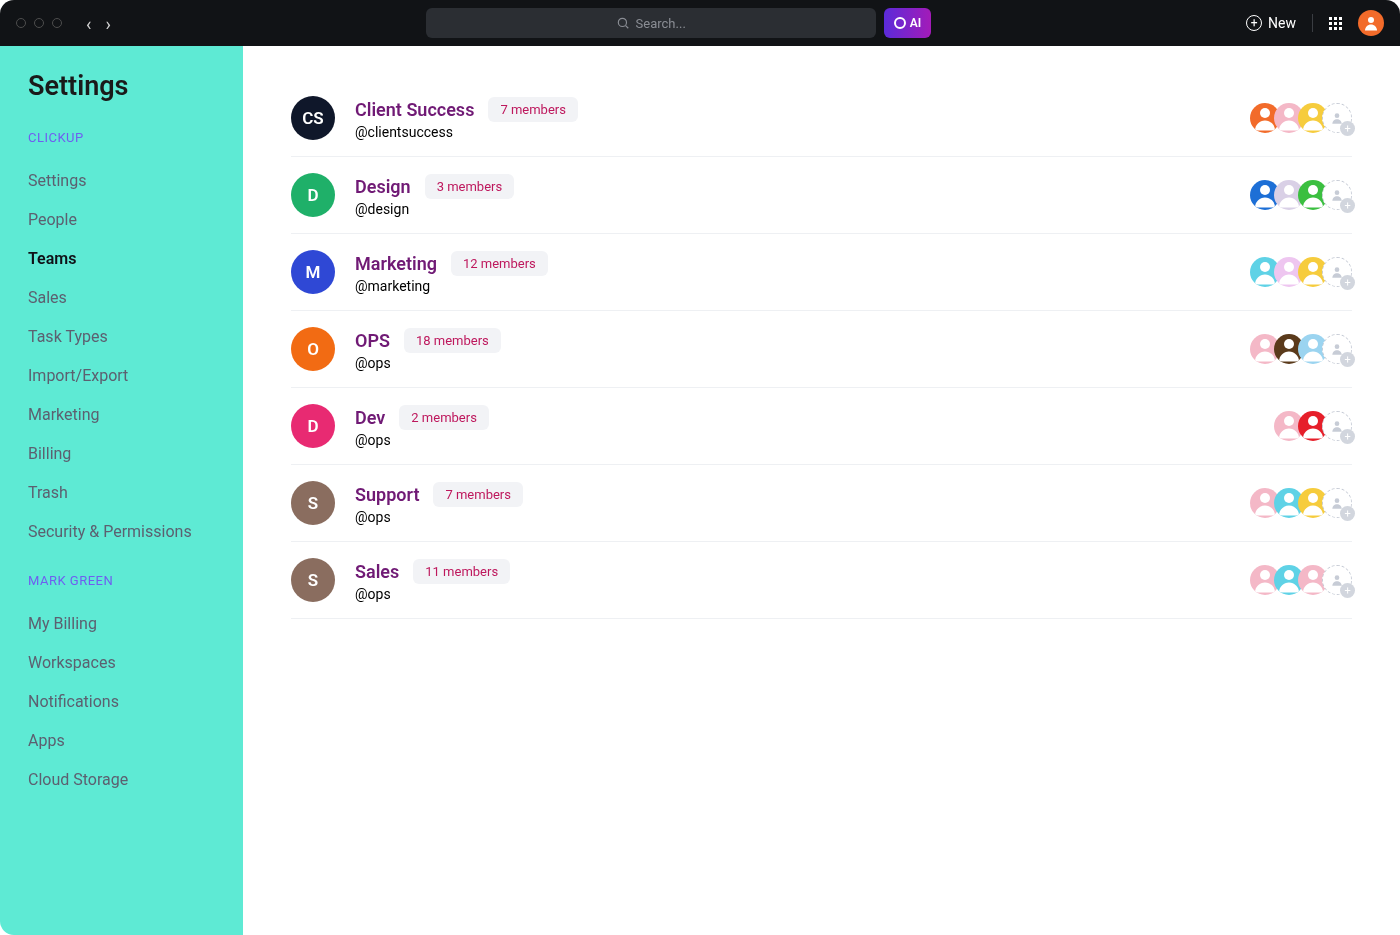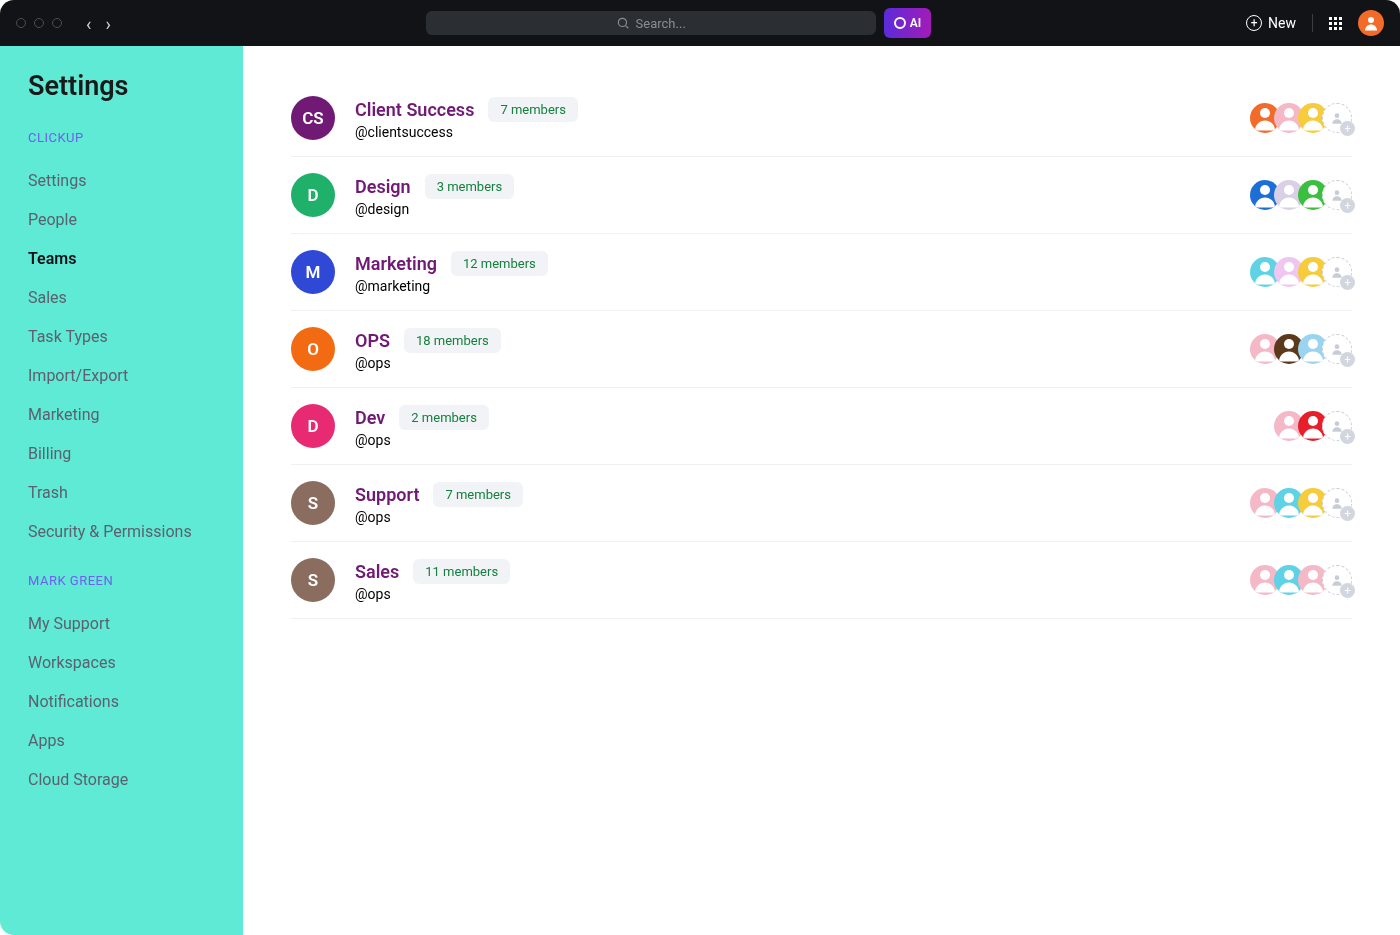--- a/index.html
+++ b/index.html
@@ -5,21 +5,21 @@
     * { box-sizing: border-box; margin: 0; padding: 0; }
     body { font-family: -apple-system, BlinkMacSystemFont, "Segoe UI", Roboto, Helvetica, Arial, sans-serif; overflow: hidden; height: 935px; width: 1400px; }
     .app { display:flex; flex-direction:column; height:935px; width:1400px; border-radius:14px; overflow:hidden; background:#fff; }
     
     .topbar { height:46px; background:#111316; display:flex; align-items:center; padding:0 16px; gap:12px; color:#fff; flex-shrink:0; }
     .traffic { display:flex; gap:8px; margin-right:12px; }
     .tlight { width:10px; height:10px; border-radius:50%; border:1px solid #4d4d4d; }
     .nav-arrows { display:flex; gap:14px; color:#d0d0d0; font-size:18px; }
     .nav-arrows span { cursor:pointer; }
     .topbar-center { flex:1; display:flex; justify-content:center; align-items:center; gap:8px; }
-    .search-box { width:450px; height:24px; background:#2b2e33; border-radius:6px; display:flex; align-items:center; justify-content:center; gap:6px; color:#8a8d94; font-size:13px; }
+    .search-box { width:450px; height:30px; background:#2b2e33; border-radius:6px; display:flex; align-items:center; justify-content:center; gap:6px; color:#8a8d94; font-size:13px; }
     .ai-pill { height:30px; padding:0 10px; border-radius:6px; background:linear-gradient(90deg,#5b2bd9,#a31bb8); display:flex; align-items:center; gap:4px; color:#fff; font-size:12px; font-weight:600; }
     .ai-dot { width:12px; height:12px; border:2px solid #fff; border-radius:50%; }
     .topbar-right { display:flex; align-items:center; gap:16px; color:#fff; }
     .new-btn { display:flex; align-items:center; gap:6px; font-size:14px; cursor:pointer; }
     .plus-circle { width:16px; height:16px; border:1.5px solid #fff; border-radius:50%; display:flex; align-items:center; justify-content:center; font-size:12px; line-height:1; }
     .divider-v { width:1px; height:18px; background:#3a3d42; }
     .grid-icon { display:grid; grid-template-columns:repeat(3,3px); grid-template-rows:repeat(3,3px); gap:2px; }
     .grid-icon span { width:3px; height:3px; background:#fff; }
     .avatar { width:26px; height:26px; border-radius:50%; display:flex; align-items:center; justify-content:center; font-size:11px; font-weight:600; color:#fff; }
     
@@ -31,21 +31,21 @@
     .sb-item.active { color:#0f1117; font-weight:600; }
     .sb-gap { height:22px; }
     
     .main { flex:1; overflow:auto; padding:44px 48px; }
     .team-row { display:flex; align-items:center; padding:16px 0; border-bottom:1px solid #eef0f3; }
     .team-row:first-child { padding-top:6px; }
     .team-avatar { width:44px; height:44px; border-radius:50%; display:flex; align-items:center; justify-content:center; color:#fff; font-size:17px; font-weight:600; flex-shrink:0; margin-right:20px; }
     .team-info { display:flex; flex-direction:column; gap:2px; }
     .team-name-row { display:flex; align-items:center; gap:14px; }
     .team-name { font-size:18px; font-weight:600; color:#701a75; }
-    .member-pill { background:#f2f3f6; color:#15803d; font-size:13px; padding:5px 12px; border-radius:6px; }
+    .member-pill { background:#f2f3f6; color:#be185d; font-size:13px; padding:5px 12px; border-radius:6px; }
     .team-handle { font-size:14px; color:#000000; }
     .spacer { flex:1; }
     .member-avatars { display:flex; align-items:center; }
     .mav { width:30px; height:30px; border-radius:50%; margin-left:-6px; border:none; display:flex; align-items:center; justify-content:center; overflow:hidden; }
     .mav:first-child { margin-left:0; }
     .mav-empty { width:30px; height:30px; border-radius:50%; margin-left:-6px; border:1px dashed #c7ccd6; background:#fff; display:flex; align-items:center; justify-content:center; color:#c7ccd6; position:relative; }
     .mav-empty svg.person { width:14px; height:14px; }
     .mav-plus-badge { position:absolute; right:-4px; bottom:-4px; width:15px; height:15px; border-radius:50%; background:#d2d6de; color:#fff; font-size:11px; line-height:15px; text-align:center; }
     .person-svg { width:18px; height:18px; }
   </style>
@@ -116,32 +116,32 @@
           <div class="sb-item">Task Types</div>
           <div class="sb-item">Import/Export</div>
           <div class="sb-item">Marketing</div>
           <div class="sb-item">Billing</div>
           <div class="sb-item">Trash</div>
           <div class="sb-item">Security &amp; Permissions</div>
         </div>
       <div class="sb-gap"></div>
       <div class="sb-section">MARK GREEN</div>
       <div id="sb-list-2">
-          <div class="sb-item">My Support</div>
+          <div class="sb-item">My Billing</div>
           <div class="sb-item">Workspaces</div>
           <div class="sb-item">Notifications</div>
           <div class="sb-item">Apps</div>
           <div class="sb-item">Cloud Storage</div>
         </div>
     </div>
 
     <div class="main">
       <div id="teams-container">
           <div class="team-row">
-            <div class="team-avatar" style="background: #701a75;">CS</div>
+            <div class="team-avatar" style="background: #0f172a;">CS</div>
             <div class="team-info">
               <div class="team-name-row">
                 <div class="team-name">Client Success</div>
                 <div class="member-pill">7 members</div>
               </div>
               <div class="team-handle">@clientsuccess</div>
             </div>
             <div class="spacer"></div>
             <div class="member-avatars">
               <div class="mav" style="background: rgb(242, 107, 42);">

